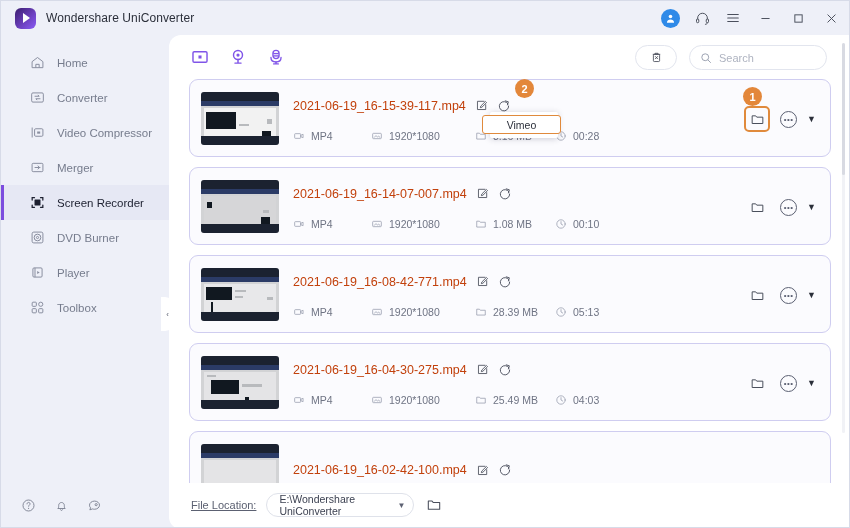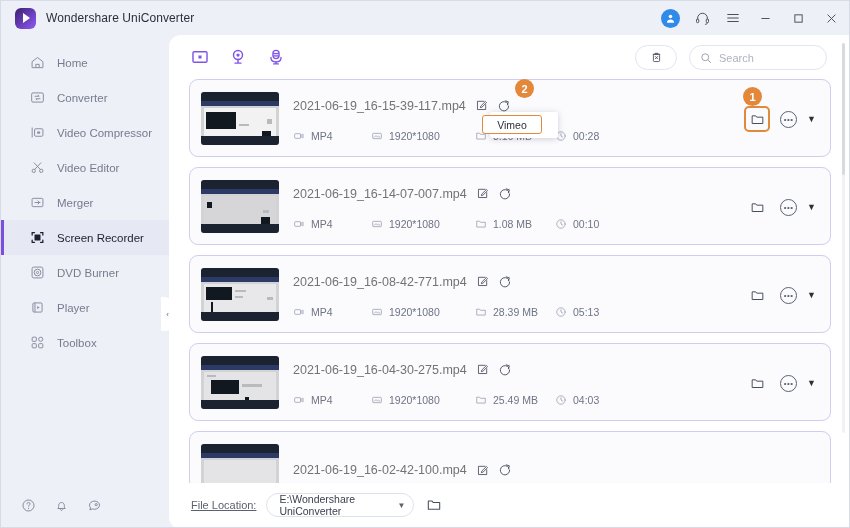--- a/index.html
+++ b/index.html
@@ -138,21 +138,21 @@
   .thumb .tbar { position: absolute; left: 0; width: 100%; background: #1b2230; }
   .thumb .tbar.top { top: 0; height: 9px; }
   .thumb .tbar.bot { bottom: 0; height: 9px; }
   .thumb .blue { position: absolute; top: 9px; left: 0; width: 100%; height: 5px; background: #2b3b66; }
   .thumb .winbox { position: absolute; background: #111820; }
   .thumb .lite { position: absolute; background: #f2f2f2; }
   .thumb .gray { position: absolute; background: #b8babd; }
 
   .row-body { margin-left: 14px; flex: 1; }
   .row-title-line { display: flex; align-items: center; gap: 9px; height: 22px; }
-  .file-name { font-size: 12.5px; color: #737373; }
+  .file-name { font-size: 12.5px; color: #c2410c; }
   .act-ico { color: #4a4f5c; display: flex; align-items: center; justify-content: center; cursor: pointer; }
 
   .meta-line { display: flex; align-items: center; margin-top: 13px; font-size: 10.5px; color: #6f7484; }
   .meta-item { display: flex; align-items: center; gap: 6px; }
   .meta-item .mi { color: #9aa0b0; display: flex; }
   .m-fmt  { width: 78px; }
   .m-res  { width: 104px; }
   .m-size { width: 80px; }
   .m-dur  { width: 70px; }
 
@@ -182,21 +182,21 @@
   .share-menu {
     position: absolute; z-index: 5;
     background: #ffffff;
     box-shadow: 0 1px 6px rgba(40,40,70,.22);
     border-radius: 2px;
     width: 68px; height: 26px;
     display: flex; align-items: center;
   }
   .share-item {
     position: absolute; left: -8px; top: 3px;
-    width: 60px; height: 19px;
+    width: 79px; height: 19px;
     border: 1.6px solid #e08a3c; border-radius: 3px;
     display: flex; align-items: center; justify-content: center;
     font-size: 10.5px; color: #2b2f3a; background: #fff; cursor: pointer;
   }
 
   
   .scrollbar {
     position: absolute; right: 6px; top: 8px;
     width: 3px; height: 390px; background: #f1f2f6; border-radius: 2px;
   }
@@ -315,31 +315,20 @@
         <span class="ico">
           <svg width="15" height="15" viewBox="0 0 18 18" fill="none" stroke="#8a8fa0" stroke-width="1.2">
             <line x1="2.6" y1="3.5" x2="2.6" y2="14.5" stroke-linecap="round"></line>
             <rect x="5.5" y="4.5" width="10" height="9" rx="1.3"></rect>
             <rect x="8.6" y="7.8" width="3.6" height="2.6" fill="#8a8fa0" stroke="none"></rect>
           </svg>
         </span>
         <span>Video Compressor</span>
       </div>
 
-      <div class="nav-item">
-        <span class="ico">
-          <svg width="15" height="15" viewBox="0 0 18 18" fill="none" stroke="#8a8fa0" stroke-width="1.2">
-            <circle cx="4.5" cy="13" r="2"></circle>
-              <circle cx="13.5" cy="13" r="2"></circle>
-            <line x1="5.6" y1="11.4" x2="13" y2="3.4" stroke-linecap="round"></line>
-            <line x1="12.4" y1="11.4" x2="5" y2="3.4" stroke-linecap="round"></line>
-          </svg>
-        </span>
-        <span>Video Editor</span>
-      </div>
 
       <div class="nav-item">
         <span class="ico">
           <svg width="15" height="15" viewBox="0 0 18 18" fill="none" stroke="#8a8fa0" stroke-width="1.2">
             <rect x="2.5" y="4" width="13" height="10" rx="1.3"></rect>
             <path d="M6 9h6M9.6 7.2L11.6 9l-2 1.8" stroke-linecap="round" stroke-linejoin="round"></path>
           </svg>
         </span>
         <span>Merger</span>
       </div>

